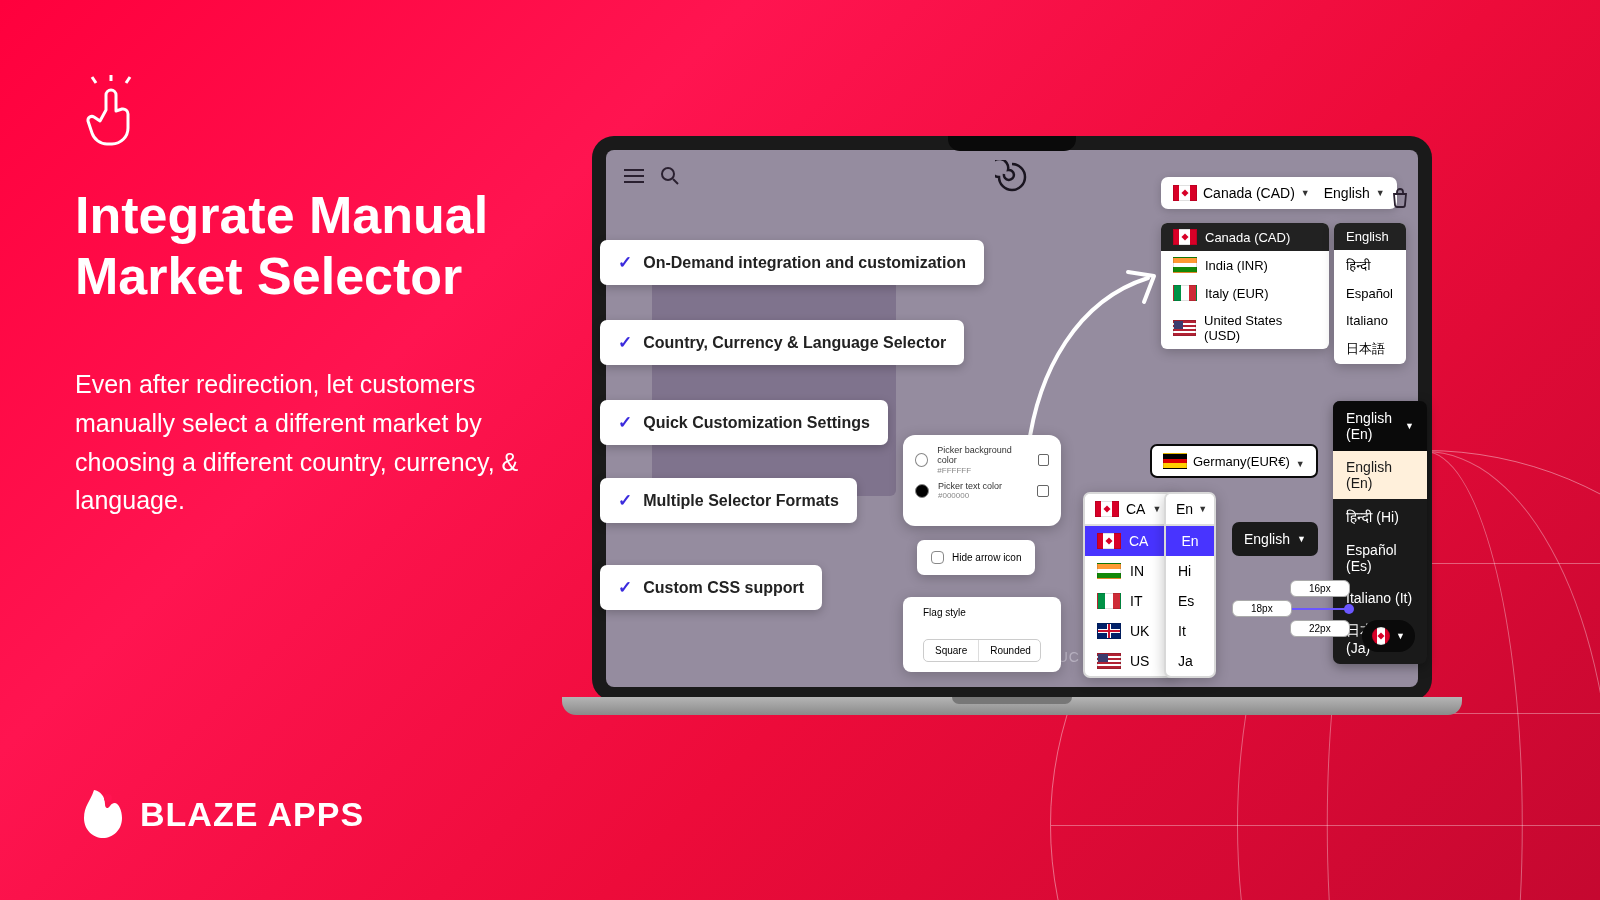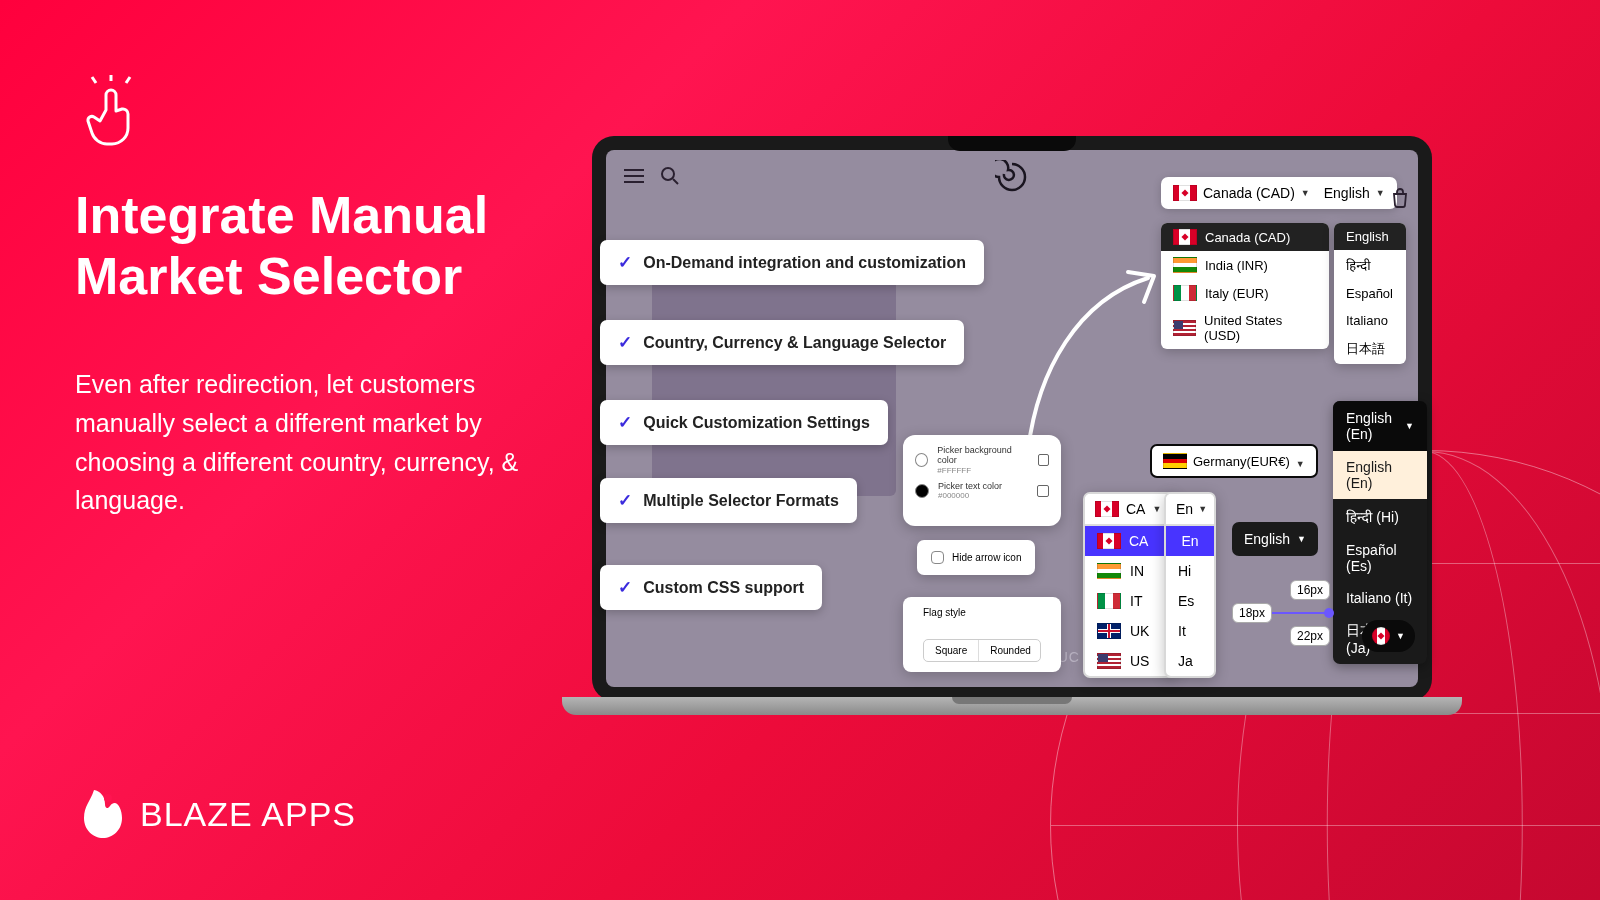--- a/index.html
+++ b/index.html
@@ -8,21 +8,21 @@
 .globe::before,.globe::after{content:"";position:absolute;border:1px solid rgba(255,255,255,.35);border-radius:50%}
 .globe::before{left:50%;top:0;bottom:0;width:50%;transform:translateX(-50%)}
 .globe::after{left:50%;top:0;bottom:0;width:26%;transform:translateX(-50%)}
 .globe .lat{position:absolute;left:0;right:0;border-top:1px solid rgba(255,255,255,.35)}
 .globe .l1{top:15%} .globe .l2{top:35%} .globe .l3{top:50%}
 
 .touch-icon{position:absolute;left:82px;top:75px;color:#fff}
 .heading{position:absolute;left:75px;top:185px;color:#fff;font-size:52px;font-weight:700;line-height:1.18}
 .desc{position:absolute;left:75px;top:365px;width:470px;color:#fff;font-size:25px;line-height:1.55}
 .brand{position:absolute;left:80px;bottom:60px;color:#fff;display:flex;align-items:center;gap:14px}
-.brand-text{font-size:34px;font-weight:400;letter-spacing:1px}
+.brand-text{font-size:34px;font-weight:700;letter-spacing:1px}
 
 .laptop{position:absolute;left:592px;top:136px;width:840px;height:565px}
 .bezel{position:absolute;inset:0;background:#1a1a1a;border-radius:22px;padding:14px}
 .notch{position:absolute;left:50%;top:0;transform:translateX(-50%);width:128px;height:15px;background:#0a0a0a;border-radius:0 0 12px 12px;z-index:5}
 .screen{position:absolute;left:14px;right:14px;top:14px;bottom:14px;background:#8f8599;border-radius:8px;overflow:hidden}
 .screen-content{position:absolute;inset:0;background:rgba(255,255,255,.06)}
 .topbar{position:absolute;left:0;right:0;top:0;height:52px;display:flex;align-items:center;padding:0 18px;gap:16px}
 .ham{width:20px;height:14px;display:flex;flex-direction:column;justify-content:space-between}
 .ham span{height:2px;background:#2a2030}
 .search-i svg{display:block}
@@ -82,21 +82,21 @@
 .flag-uk::after{content:"";position:absolute;inset:0;background:linear-gradient(180deg,transparent 44%,#c8102e 44% 56%,transparent 56%),linear-gradient(90deg,transparent 45%,#c8102e 45% 55%,transparent 55%)}
 .flag-us{background:repeating-linear-gradient(180deg,#b22234 0 2px,#fff 2px 4px)}
 .flag-us::after{content:"";position:absolute;left:0;top:0;width:45%;height:55%;background:#3c3b6e}
 .flag-de{background:linear-gradient(180deg,#000 0 33%,#dd0000 33% 66%,#ffce00 66% 100%)}
 
 .arrow{position:absolute}
 
 .size-widget{position:absolute;display:flex;align-items:center;gap:7px}
 .size-widget .line{width:58px;height:2px;background:#6b57ff;position:relative}
 .size-widget .dot{position:absolute;width:10px;height:10px;background:#6b57ff;border-radius:50%;top:-4px;right:-4px}
-.size-widget .tag{background:#fff;border:1px solid #aaa;border-radius:6px;font-size:12px;padding:2px 6px}
+.size-widget .tag{background:#fff;border:1px solid #aaa;border-radius:6px;font-size:10px;padding:2px 18px}
 
 .round-pill{position:absolute;background:#0a0a0a;border-radius:999px;padding:7px 10px;display:flex;align-items:center;gap:6px}
 .round-pill .flag{border-radius:50%;width:18px;height:18px}
 </style>
 </head>
 <body>
 
 <div class="globe">
   <div class="lat l1"></div>
     <div class="lat l2"></div>

